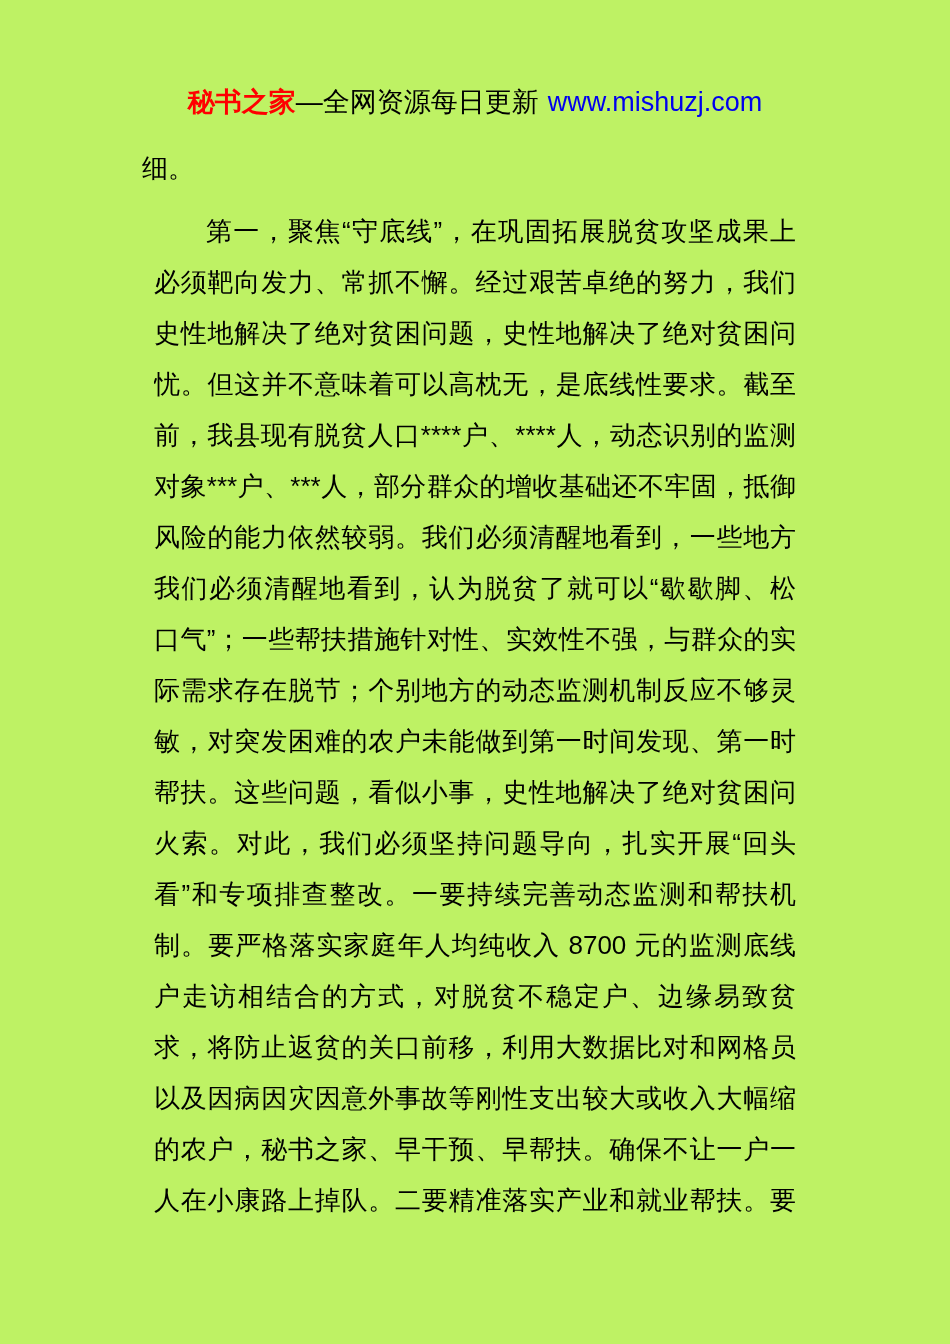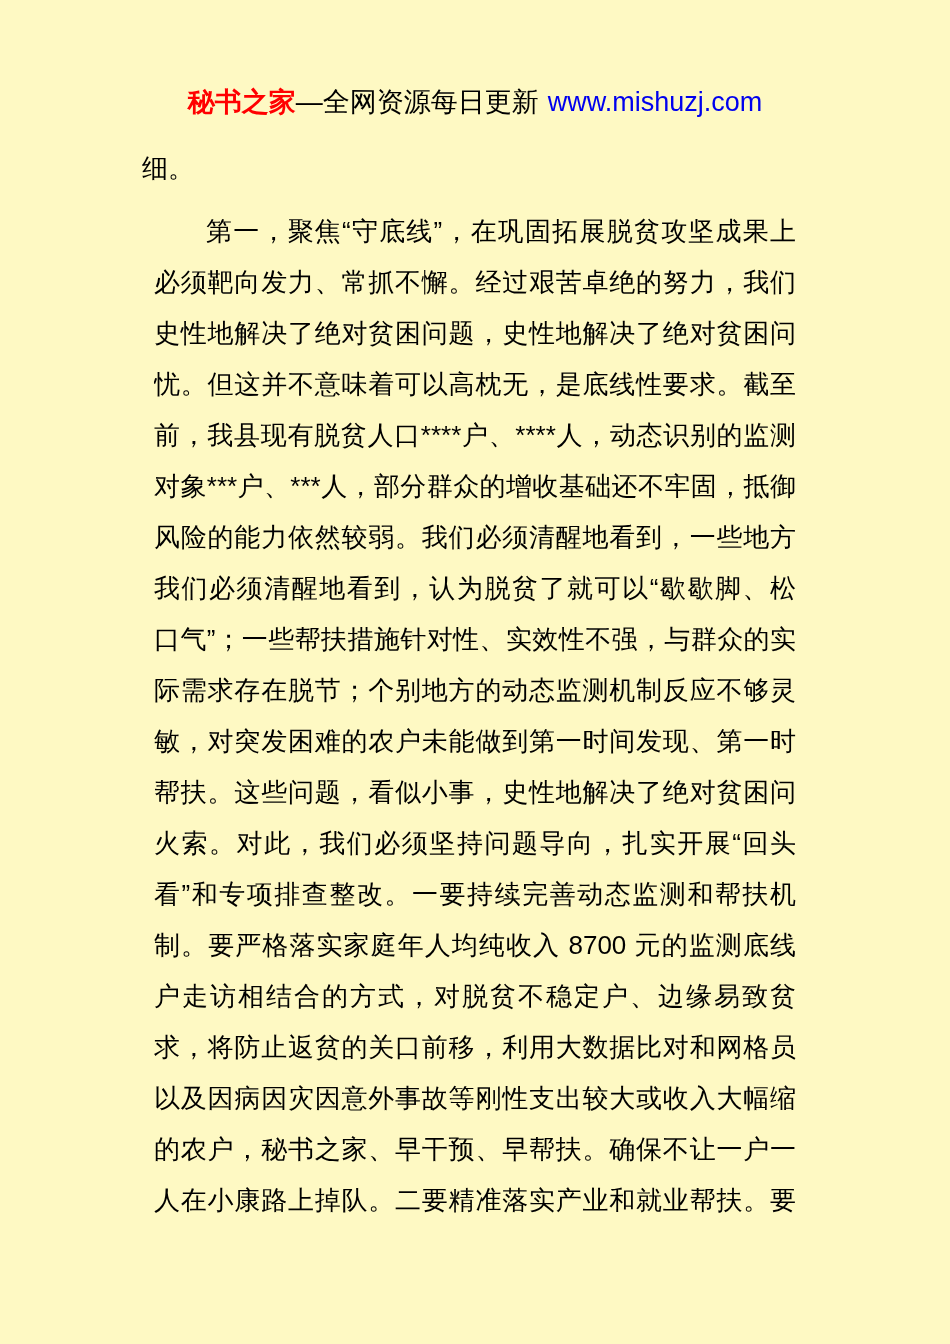--- a/index.html
+++ b/index.html
@@ -8,21 +8,21 @@
     height: 1344px;
     background: #ffffff;
     font-family: "Liberation Sans", sans-serif;
     color: #000000;
     position: relative;
     overflow: hidden;
   }
   .page {
     position: absolute;
     inset: 0;
-    background: #fef9c3;
+    background: #bef264;
     padding-left: 16px;
   }
   .site-header {
     position: absolute;
     top: 84px;
     left: 0;
     width: 100%;
     text-align: center;
     font-size: 27px;
     line-height: 36px;

